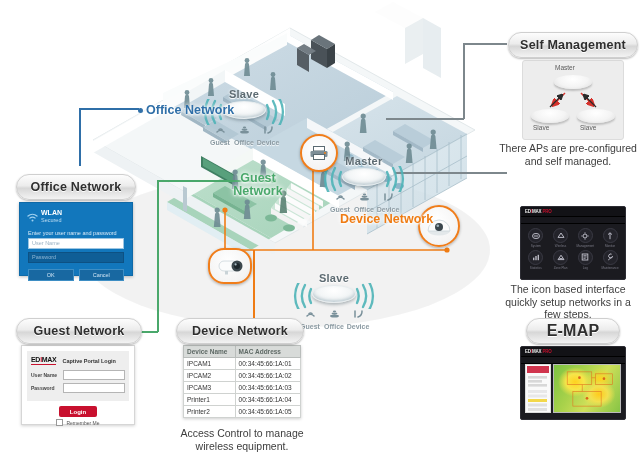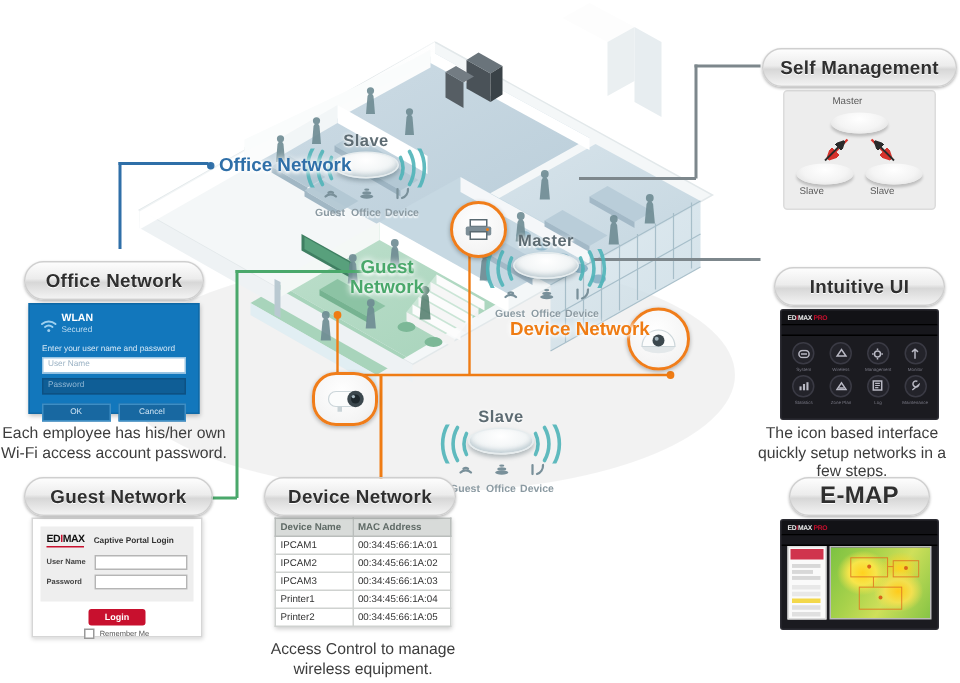--- a/index.html
+++ b/index.html
@@ -594,21 +594,20 @@
       <div class="wlan-msg">Enter your user name and password</div>
       <div class="wlan-in">User Name</div>
       <div class="wlan-in pw">Password</div>
       <div class="wlan-btns">
         <div class="wlan-btn">OK</div>
         <div class="wlan-btn">Cancel</div>
       </div>
     </div>
   </div>
 
-  <div class="caption" style="left:0px;top:283px;width:152px;">Each employee has his/her own Wi-Fi access account password.</div>
 
   <div class="pill" style="left:16px;top:318px;width:124px;height:24px;font-size:12.5px;">Guest Network</div>
 
   <div class="panel-box" style="left:21px;top:345px;">
     <div class="portal">
       <div class="portal-inner">
         <div class="portal-top">
           <div class="edimax">ED<i>I</i>MAX</div>
           <div class="portal-ttl">Captive Portal Login</div>
         </div>
@@ -691,22 +690,22 @@
           <line x1="73" y1="46" x2="61" y2="34"></line>
         </g>
       </svg>
       <div class="sm-ap" style="left:8px;top:48px;"></div>
       <div class="sm-ap" style="left:54px;top:48px;"></div>
       <div class="sm-lab" style="left:10px;top:63px;">Slave</div>
       <div class="sm-lab" style="left:57px;top:63px;">Slave</div>
     </div>
   </div>
 
-
-  <div class="pill" style="left:516px;top:178px;width:112px;height:24px;font-size:12.5px;">Intuitive UI</div>
+  <div class="caption" style="left:496px;top:142px;width:144px;">There APs are pre-configured and self managed.</div>
+
 
   <div class="panel-box" style="left:520px;top:206px;">
     <div class="uipanel">
       <div class="uibar">
         <span class="uibrand">ED<i>I</i>MAX <i>PRO</i></span>
       </div>
       <div class="uisub"></div>
       <div class="uigrid">
         <div class="uicell">
           <div class="uicircle">

